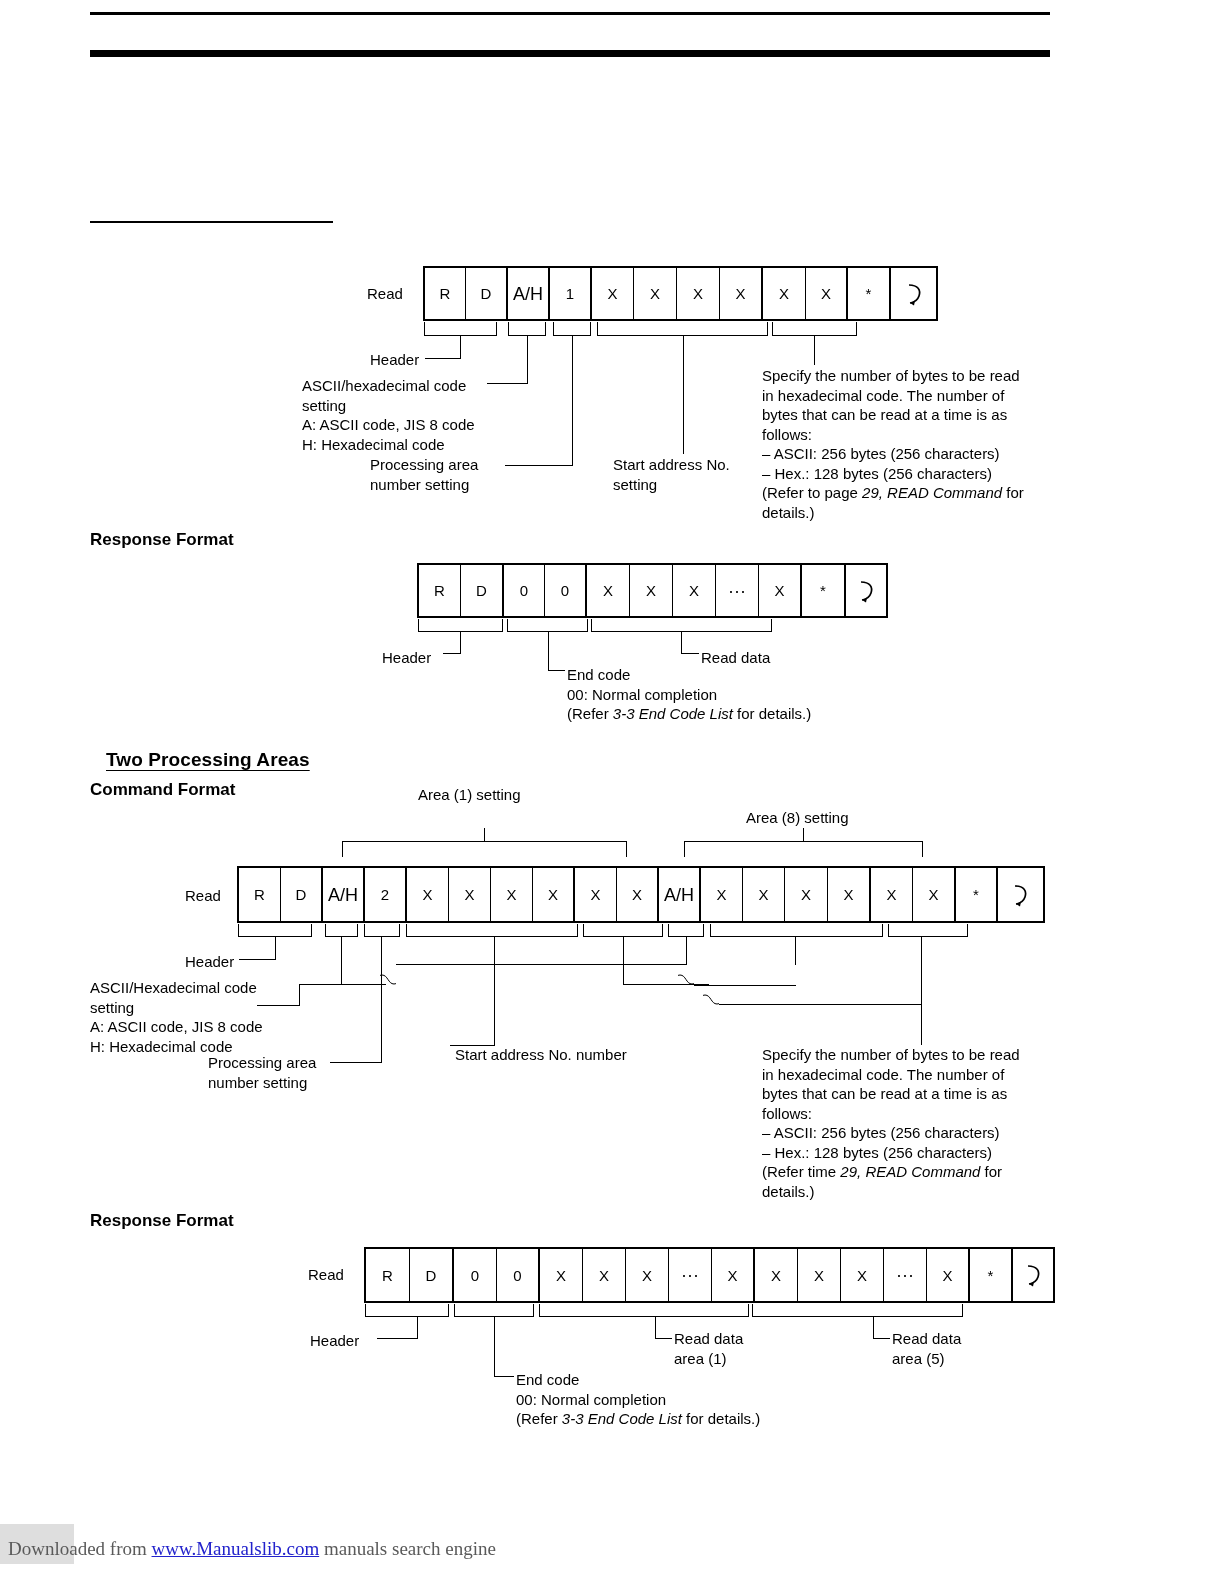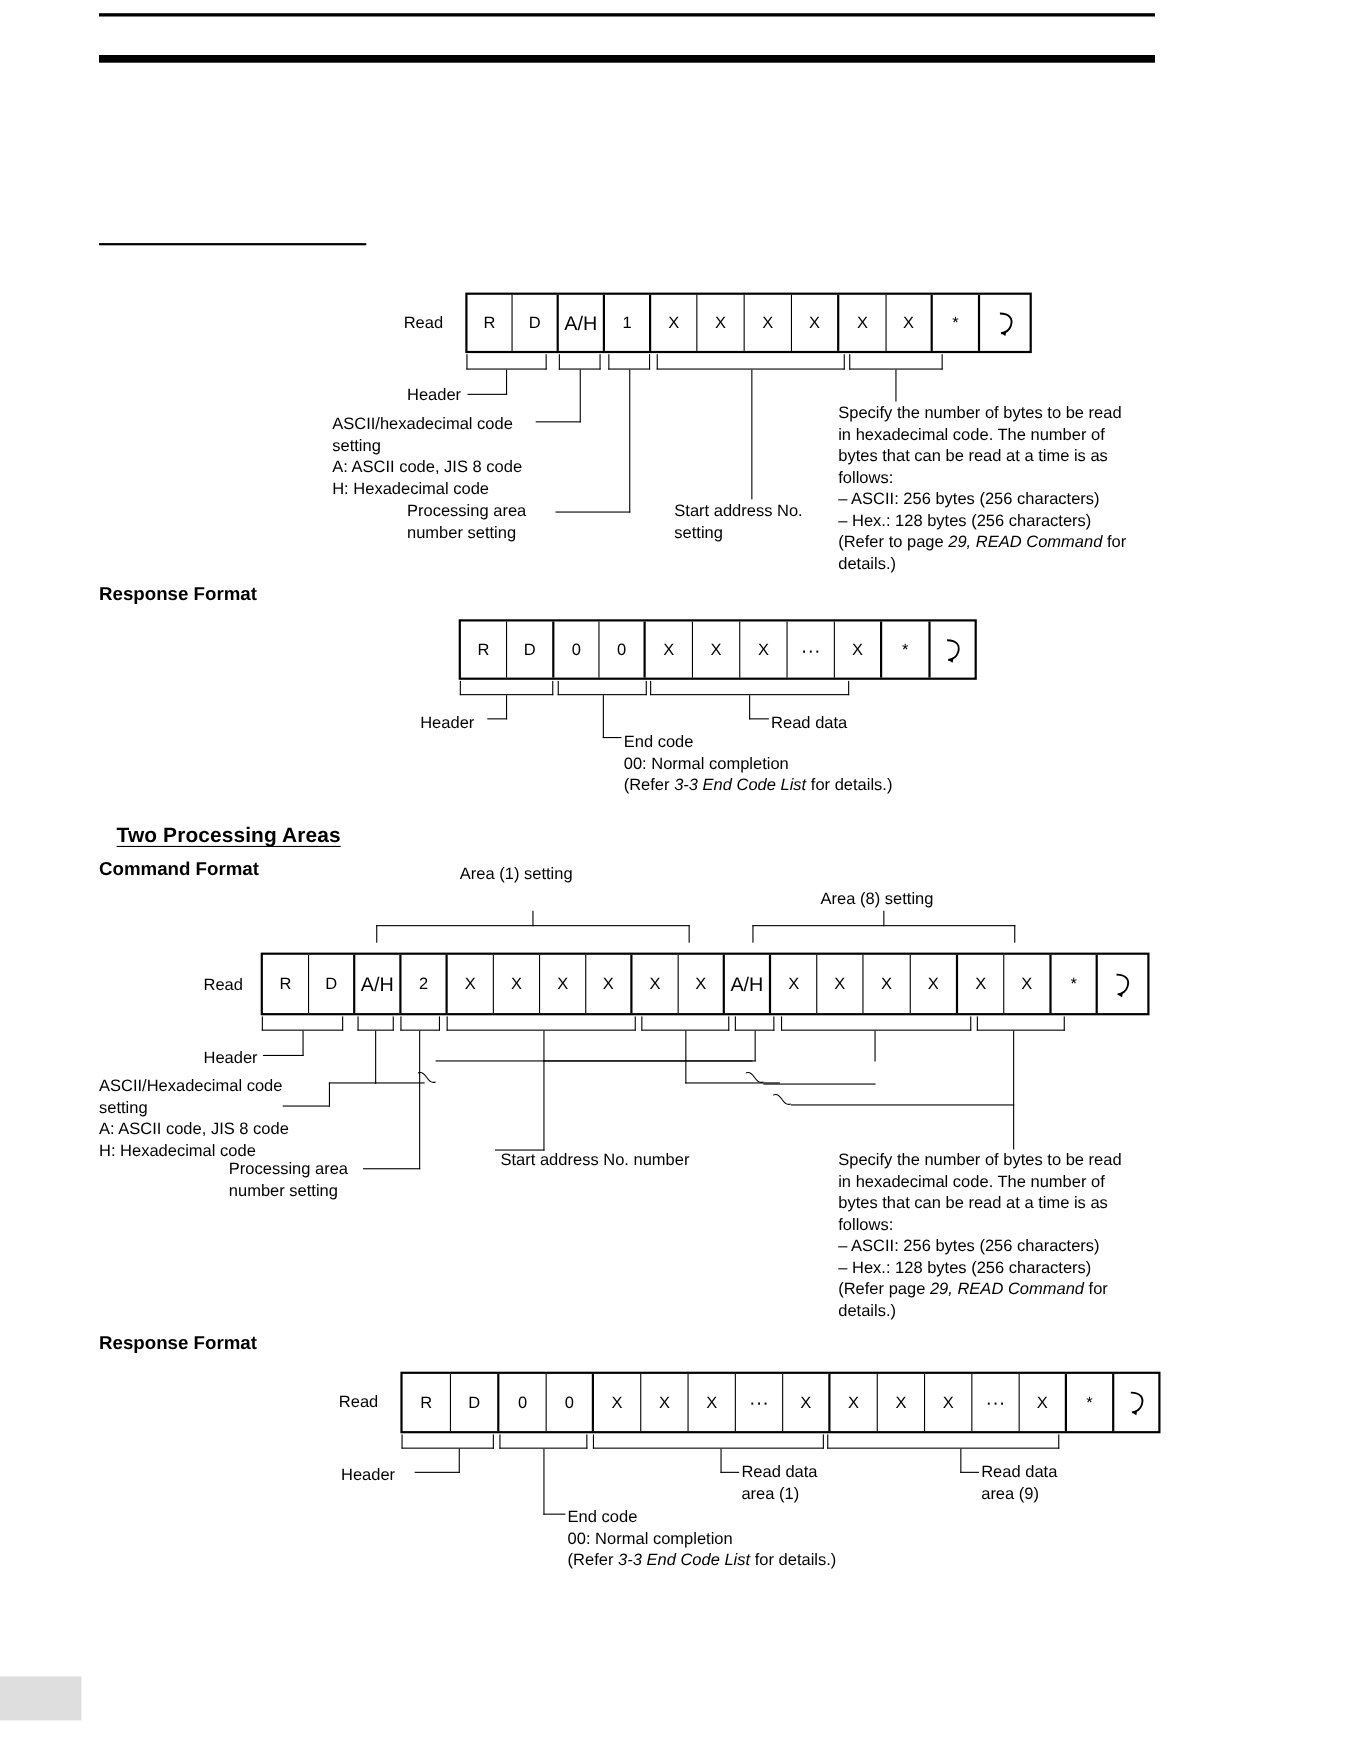--- a/index.html
+++ b/index.html
@@ -288,21 +288,21 @@
 </div>
 <div class="hl" style="left:719px; top:1004px; width:203px;"></div>
 
 <div class="abs lbl-blk" style="left:762px; top:1045px; width:300px;">
   <div>Specify the number of bytes to be read</div>
   <div>in hexadecimal code. The number of</div>
   <div>bytes that can be read at a time is as</div>
   <div>follows:</div>
   <div>– ASCII:  256 bytes (256 characters)</div>
   <div>– Hex.:    128 bytes (256 characters)</div>
-  <div><span>(Refer page </span><span class="ital">29, READ Command</span><span> for</span></div>
+  <div><span>(Refer time </span><span class="ital">29, READ Command</span><span> for</span></div>
   <div>details.)</div>
 </div>
 
 <div class="abs h-sub" style="left:90px; top:1211px;">Response Format</div>
 
 <div class="abs lbl nowrap" style="left:308px; top:1265px;">Read</div>
 <div class="frame" id="frame4" style="left:364px; top:1247px; width:691px; height:56px;">
     <div class="cell" style="width: 44px;">R</div>
     <div class="cell grp" style="width: 44px;">D</div>
     <div class="cell" style="width: 43px;">0</div>
@@ -339,26 +339,27 @@
 <div class="hl" style="left:655px; top:1338px; width:17px;"></div>
 <div class="abs lbl-blk" style="left:674px; top:1329px; width:130px;">
   <div>Read data</div>
   <div>area (1)</div>
 </div>
 
 <div class="vl" style="left:873px; top:1317px; height:22px;"></div>
 <div class="hl" style="left:873px; top:1338px; width:17px;"></div>
 <div class="abs lbl-blk" style="left:892px; top:1329px; width:130px;">
   <div>Read data</div>
-  <div>area (9)</div>
+  <div>area (5)</div>
 </div>
 
 <div class="vl" style="left:494px; top:1317px; height:60px;"></div>
 <div class="hl" style="left:494px; top:1376px; width:20px;"></div>
 <div class="abs lbl-blk" style="left:516px; top:1370px; width:340px;">
   <div>End code</div>
   <div>00: Normal completion</div>
   <div><span>(Refer </span><span class="ital">3-3 End Code List</span><span> for details.)</span></div>
 </div>
 
 <div class="abs footer">
   <div class="footer-shade"></div>
+  <div class="footer-txt"><span>Downloaded from </span><a class="footer-link" href="#">www.Manualslib.com</a><span> manuals search engine</span></div>
 </div>
 
 </body></html>

